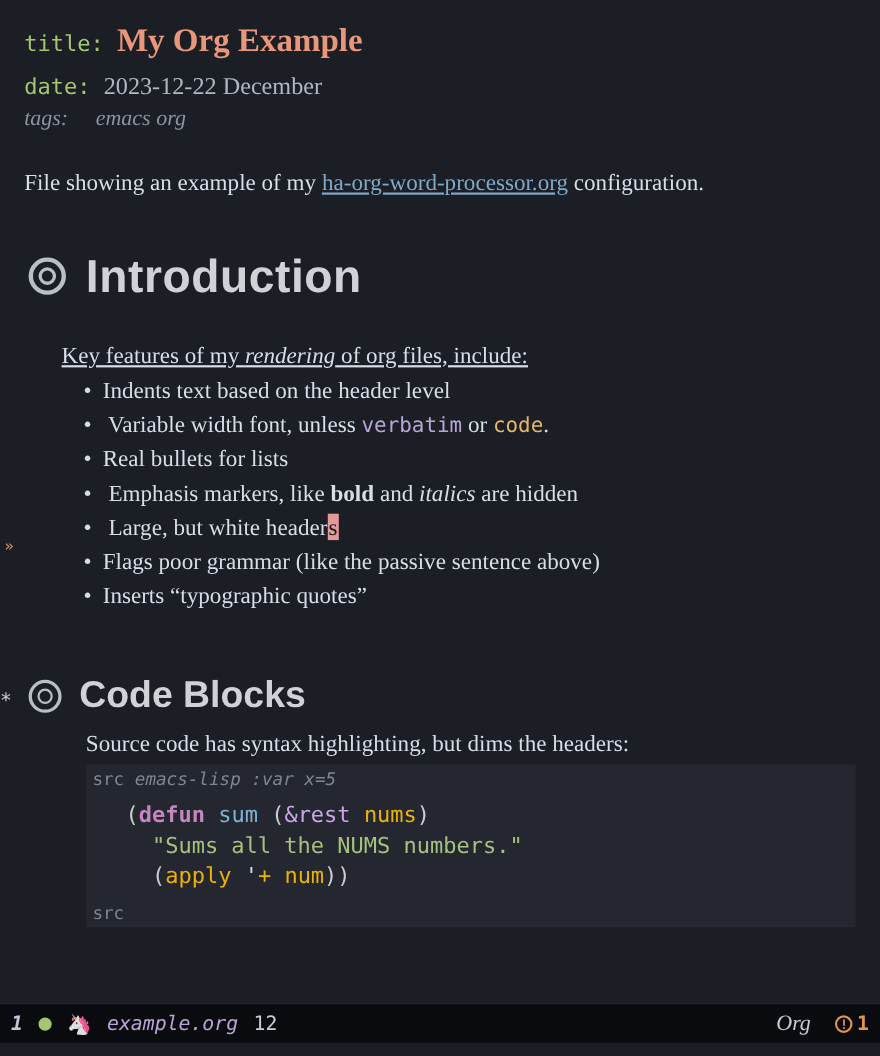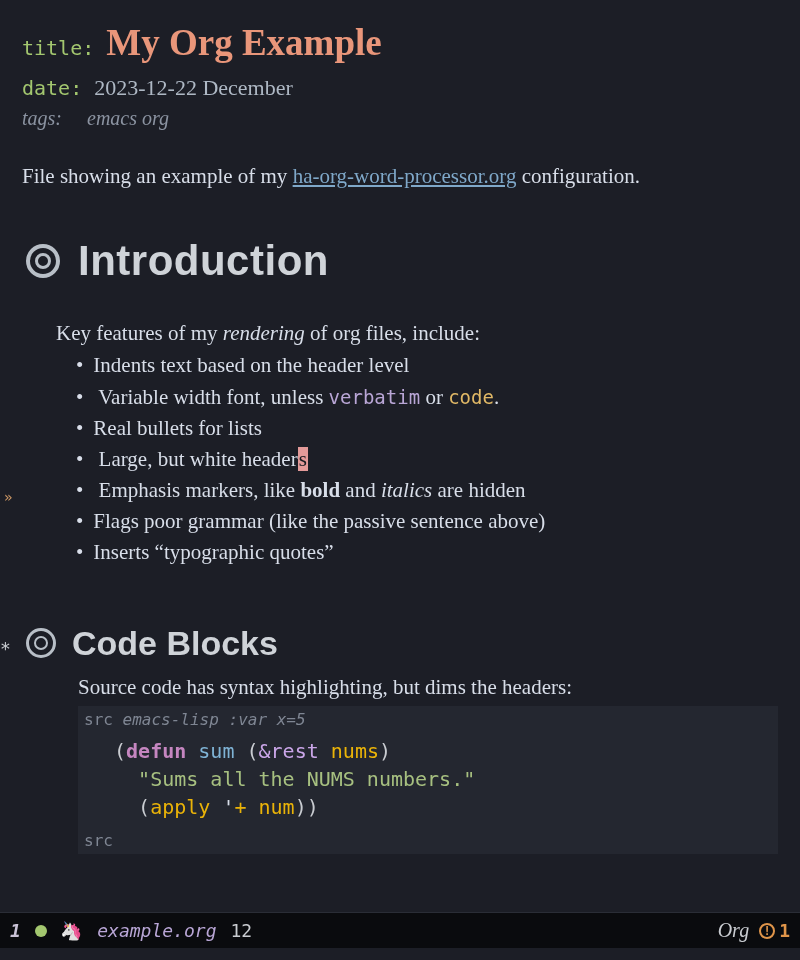--- a/index.html
+++ b/index.html
@@ -28,21 +28,21 @@
   .meta-line {
     font-family: Menlo, Consolas, monospace;
     font-size: 20px;
     line-height: 1.55;
   }
   .meta-key { color: #a3c76f; }
   .meta-title-val {
     color: #e9967a;
     font-family: Georgia, serif;
     font-weight: 700;
-    font-size: 37px;
+    font-size: 30px;
   }
   .meta-author-val {
     color: #9fd4cf;
     font-family: Georgia, serif;
     font-size: 22px;
   }
   .meta-date-val {
     color: #aeb8c4;
     font-family: Georgia, serif;
     font-size: 22px;
@@ -90,20 +90,21 @@
     font-family: Verdana, Geneva, sans-serif;
     font-weight: 800;
     font-size: 42px;
     letter-spacing: 0.5px;
   }
   .body-indent { margin-left: 34px; }
   .features-lead {
     margin-top: 36px;
     font-size: 21px;
     color: #d8dee9;
+    text-decoration: underline;
   }
   .em { font-style: italic; }
   ul.features {
     list-style: none;
     margin-top: 4px;
     margin-left: 20px;
   }
   ul.features li {
     font-size: 21px;
     color: #d8dee9;
@@ -198,21 +199,21 @@
     font-size: 18px;
     color: #c9c2d6;
     padding: 0 10px;
   }
   .ml-left { display: flex; align-items: center; gap: 14px; flex: 0 0 auto; }
   .ml-winnum { color: #c9c2d6; font-style: italic; font-weight: 600; }
   .ml-dot { width: 12px; height: 12px; background: #a3c76f; border-radius: 50%; display: inline-block; }
   .ml-unicorn { color: #9a7fd1; font-size: 18px; }
   .ml-file { color: #b9a6d6; font-style: italic; }
   .ml-line { color: #c9ccd1; }
-  .ml-right { margin-left: auto; display: flex; align-items: center; gap: 10px; }
+  .ml-right { margin-left: auto; display: flex; align-items: center; gap: 22px; }
   .ml-mode { color: #c9ccd1; font-style: italic; font-family: Georgia, serif; font-size: 20px; }
   .ml-warn { color: #e0954a; display: flex; align-items: center; gap: 4px; font-weight: 700; }
   .ml-warn-icon {
     width: 16px; height: 16px; border: 2px solid #e0954a; border-radius: 50%;
     display: inline-flex; align-items: center; justify-content: center;
     font-size: 12px; line-height: 1;
   }
   .bottom-gap {
     position: absolute;
     left: 0; right: 0; bottom: 0; height: 12px;
@@ -257,24 +258,24 @@
     <p class="features-lead">
       <span>Key features of my </span><span class="em">rendering</span><span> of org files, include:</span>
     </p>
     <ul class="features">
       <li><span>Indents text based on the header level</span></li>
       <li>
         <span>Variable width font, unless </span><span class="verbatim">verbatim</span><span> or </span><span class="codeword">code</span><span>.</span>
       </li>
       <li><span>Real bullets for lists</span></li>
       <li>
-        <span>Large, but white header</span><span class="cursor-mark">s</span>
+        <span>Emphasis markers, like </span><span class="bold">bold</span><span> and </span><span class="em">italics</span><span> are hidden</span>
       </li>
       <li>
-        <span>Emphasis markers, like </span><span class="bold">bold</span><span> and </span><span class="em">italics</span><span> are hidden</span>
+        <span>Large, but white header</span><span class="cursor-mark">s</span>
       </li>
       <li><span>Flags poor grammar (like the passive sentence above)</span></li>
       <li><span>Inserts “typographic quotes”</span></li>
     </ul>
   </div>
 
   <div class="h2-wrap">
     <span class="h2-star">*</span>
     <div class="h2">
       <span class="h1-bullet open">

